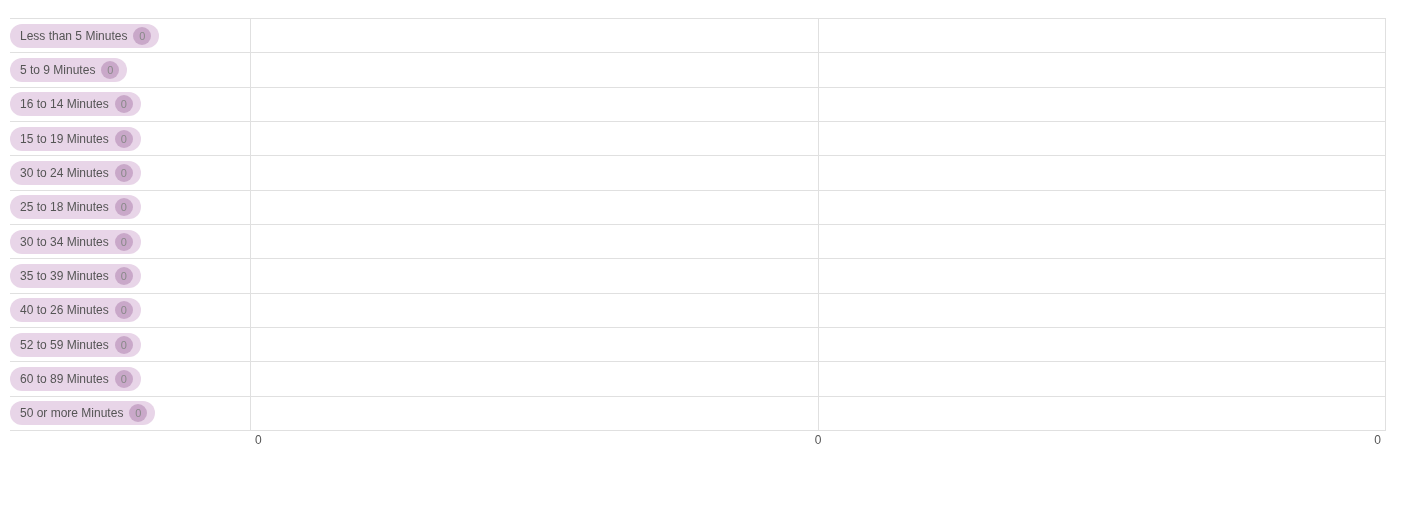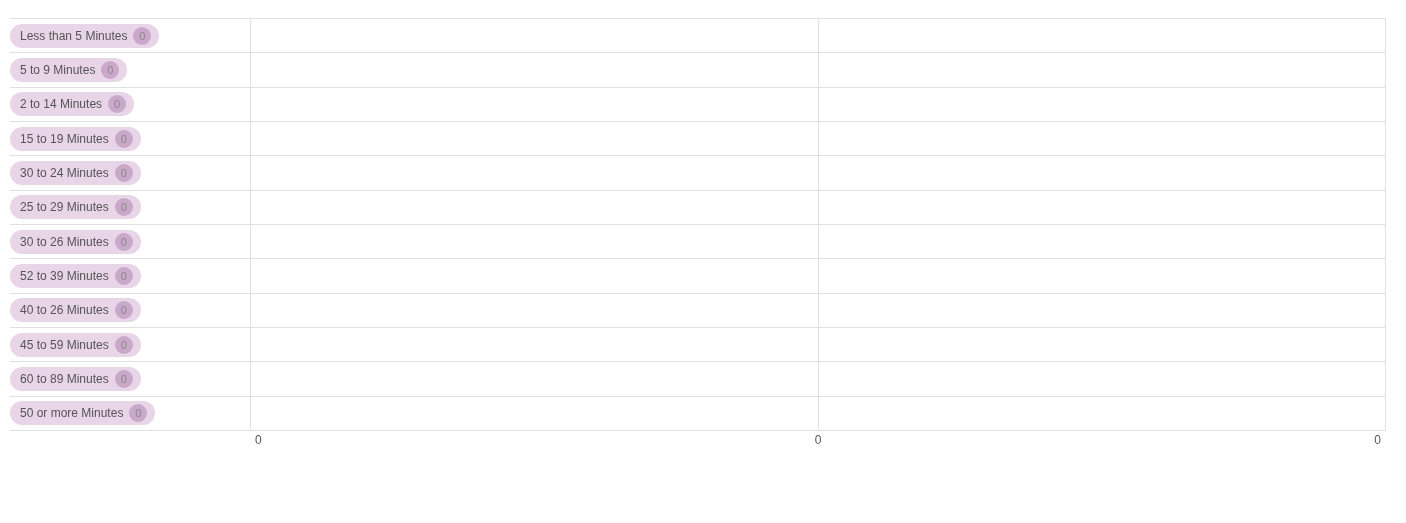--- a/index.html
+++ b/index.html
@@ -150,21 +150,21 @@
             <div class="pill-value">0</div>
           </div>
         </div>
         <div class="bar-track">
           <div class="bar-fill" style="width: 0px;"></div>
         </div>
       </div>
       <div class="bar-row">
         <div class="label-pill">
           <div class="pill">
-            <span>2 to 14 Minutes</span>
+            <span>16 to 14 Minutes</span>
             <div class="pill-value">0</div>
           </div>
         </div>
         <div class="bar-track">
           <div class="bar-fill" style="width: 0px;"></div>
         </div>
       </div>
       <div class="bar-row">
         <div class="label-pill">
           <div class="pill">
@@ -183,43 +183,43 @@
             <div class="pill-value">0</div>
           </div>
         </div>
         <div class="bar-track">
           <div class="bar-fill" style="width: 0px;"></div>
         </div>
       </div>
       <div class="bar-row">
         <div class="label-pill">
           <div class="pill">
-            <span>25 to 29 Minutes</span>
-            <div class="pill-value">0</div>
-          </div>
-        </div>
-        <div class="bar-track">
-          <div class="bar-fill" style="width: 0px;"></div>
-        </div>
-      </div>
-      <div class="bar-row">
-        <div class="label-pill">
-          <div class="pill">
-            <span>30 to 26 Minutes</span>
-            <div class="pill-value">0</div>
-          </div>
-        </div>
-        <div class="bar-track">
-          <div class="bar-fill" style="width: 0px;"></div>
-        </div>
-      </div>
-      <div class="bar-row">
-        <div class="label-pill">
-          <div class="pill">
-            <span>52 to 39 Minutes</span>
+            <span>25 to 18 Minutes</span>
+            <div class="pill-value">0</div>
+          </div>
+        </div>
+        <div class="bar-track">
+          <div class="bar-fill" style="width: 0px;"></div>
+        </div>
+      </div>
+      <div class="bar-row">
+        <div class="label-pill">
+          <div class="pill">
+            <span>30 to 34 Minutes</span>
+            <div class="pill-value">0</div>
+          </div>
+        </div>
+        <div class="bar-track">
+          <div class="bar-fill" style="width: 0px;"></div>
+        </div>
+      </div>
+      <div class="bar-row">
+        <div class="label-pill">
+          <div class="pill">
+            <span>35 to 39 Minutes</span>
             <div class="pill-value">0</div>
           </div>
         </div>
         <div class="bar-track">
           <div class="bar-fill" style="width: 0px;"></div>
         </div>
       </div>
       <div class="bar-row">
         <div class="label-pill">
           <div class="pill">
@@ -227,21 +227,21 @@
             <div class="pill-value">0</div>
           </div>
         </div>
         <div class="bar-track">
           <div class="bar-fill" style="width: 0px;"></div>
         </div>
       </div>
       <div class="bar-row">
         <div class="label-pill">
           <div class="pill">
-            <span>45 to 59 Minutes</span>
+            <span>52 to 59 Minutes</span>
             <div class="pill-value">0</div>
           </div>
         </div>
         <div class="bar-track">
           <div class="bar-fill" style="width: 0px;"></div>
         </div>
       </div>
       <div class="bar-row">
         <div class="label-pill">
           <div class="pill">

